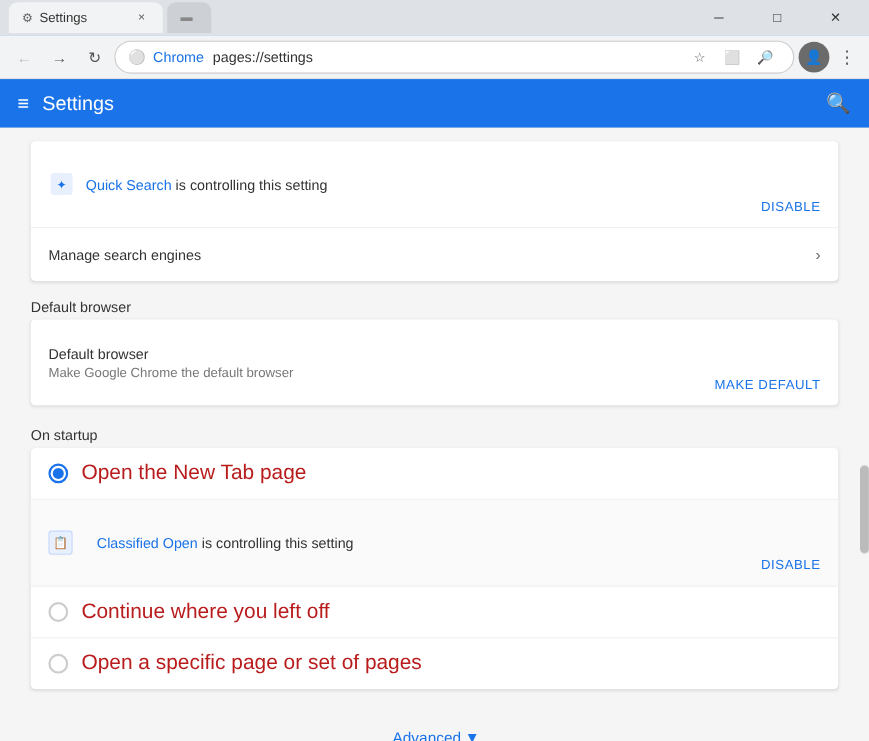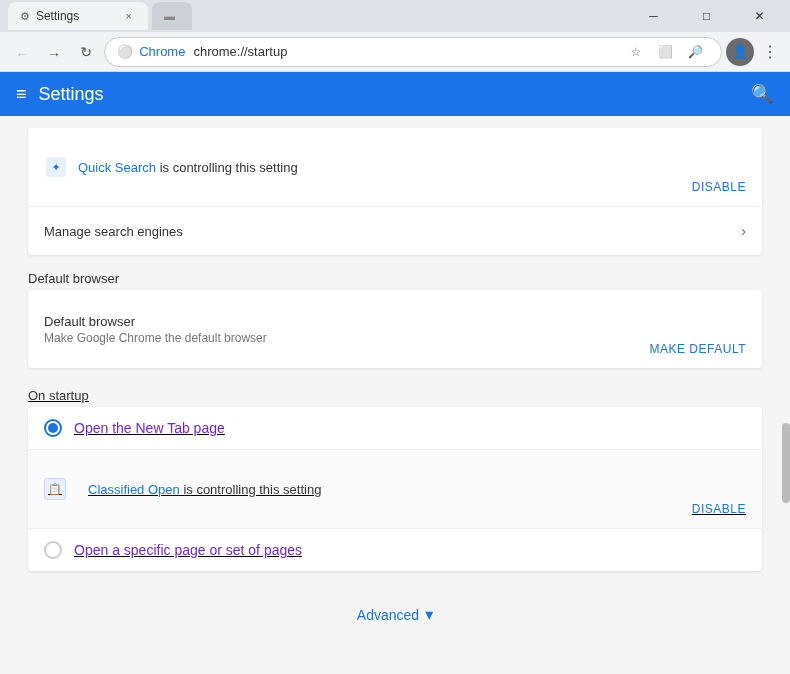--- a/index.html
+++ b/index.html
@@ -282,21 +282,20 @@
       margin-bottom: 2px;
     }
     .browser-card-subtitle {
       font-size: 12px;
       color: #777;
     }
 
     
     .startup-section {
       margin-top: 12px;
-      text-decoration: underline;
     }
     .radio-row {
       display: flex;
       align-items: center;
       padding: 12px 16px;
       border-bottom: 1px solid #f0f0f0;
       gap: 12px;
     }
     .radio-row:last-child {
       border-bottom: none;
@@ -314,22 +313,22 @@
     .radio-circle.checked {
       border-color: #1a73e8;
     }
     .radio-inner {
       width: 10px;
       height: 10px;
       border-radius: 50%;
       background: #1a73e8;
     }
     .radio-label {
-      font-size: 14px;
-      color: #6d28d9;
+      font-size: 19px;
+      color: #b91c1c;
     }
 
     
     .advanced-section {
       display: flex;
       justify-content: center;
       padding: 20px 16px 10px;
     }
     .advanced-btn {
       display: flex;
@@ -412,21 +411,21 @@
   </div>
 </div>
 
 <div class="nav-bar">
   <button class="nav-btn disabled">←</button>
   <button class="nav-btn">→</button>
   <button class="nav-btn">↻</button>
   <div class="address-bar">
     <span class="address-bar-icon">⚪</span>
     <span style="font-size:13px;color:#1a73e8;font-weight:500;margin-right:2px;">Chrome</span>
-    <span class="address-text">chrome://startup</span>
+    <span class="address-text">pages://settings</span>
     <div class="address-actions">
       <button class="addr-btn">☆</button>
       <button class="addr-btn">⬜</button>
       <button class="addr-btn">🔎</button>
     </div>
   </div>
   <div class="nav-right">
     <div class="user-icon">👤</div>
     <div class="menu-dots">⋮</div>
   </div>
@@ -484,20 +483,24 @@
         </div>
 
         <div class="radio-row" style="background:#fafafa;">
           <div class="classified-icon">📋</div>
           <div class="card-row-text" style="margin-left:10px;">
             <a href="#" class="blue-link">Classified Open</a><span> is controlling this setting</span>
           </div>
           <span class="card-row-action">DISABLE</span>
         </div>
 
+        <div class="radio-row">
+          <div class="radio-circle"></div>
+          <span class="radio-label">Continue where you left off</span>
+        </div>
 
         <div class="radio-row">
           <div class="radio-circle"></div>
           <span class="radio-label">Open a specific page or set of pages</span>
         </div>
       </div>
     </div>
 
     <div class="advanced-section">
       <button class="advanced-btn">

